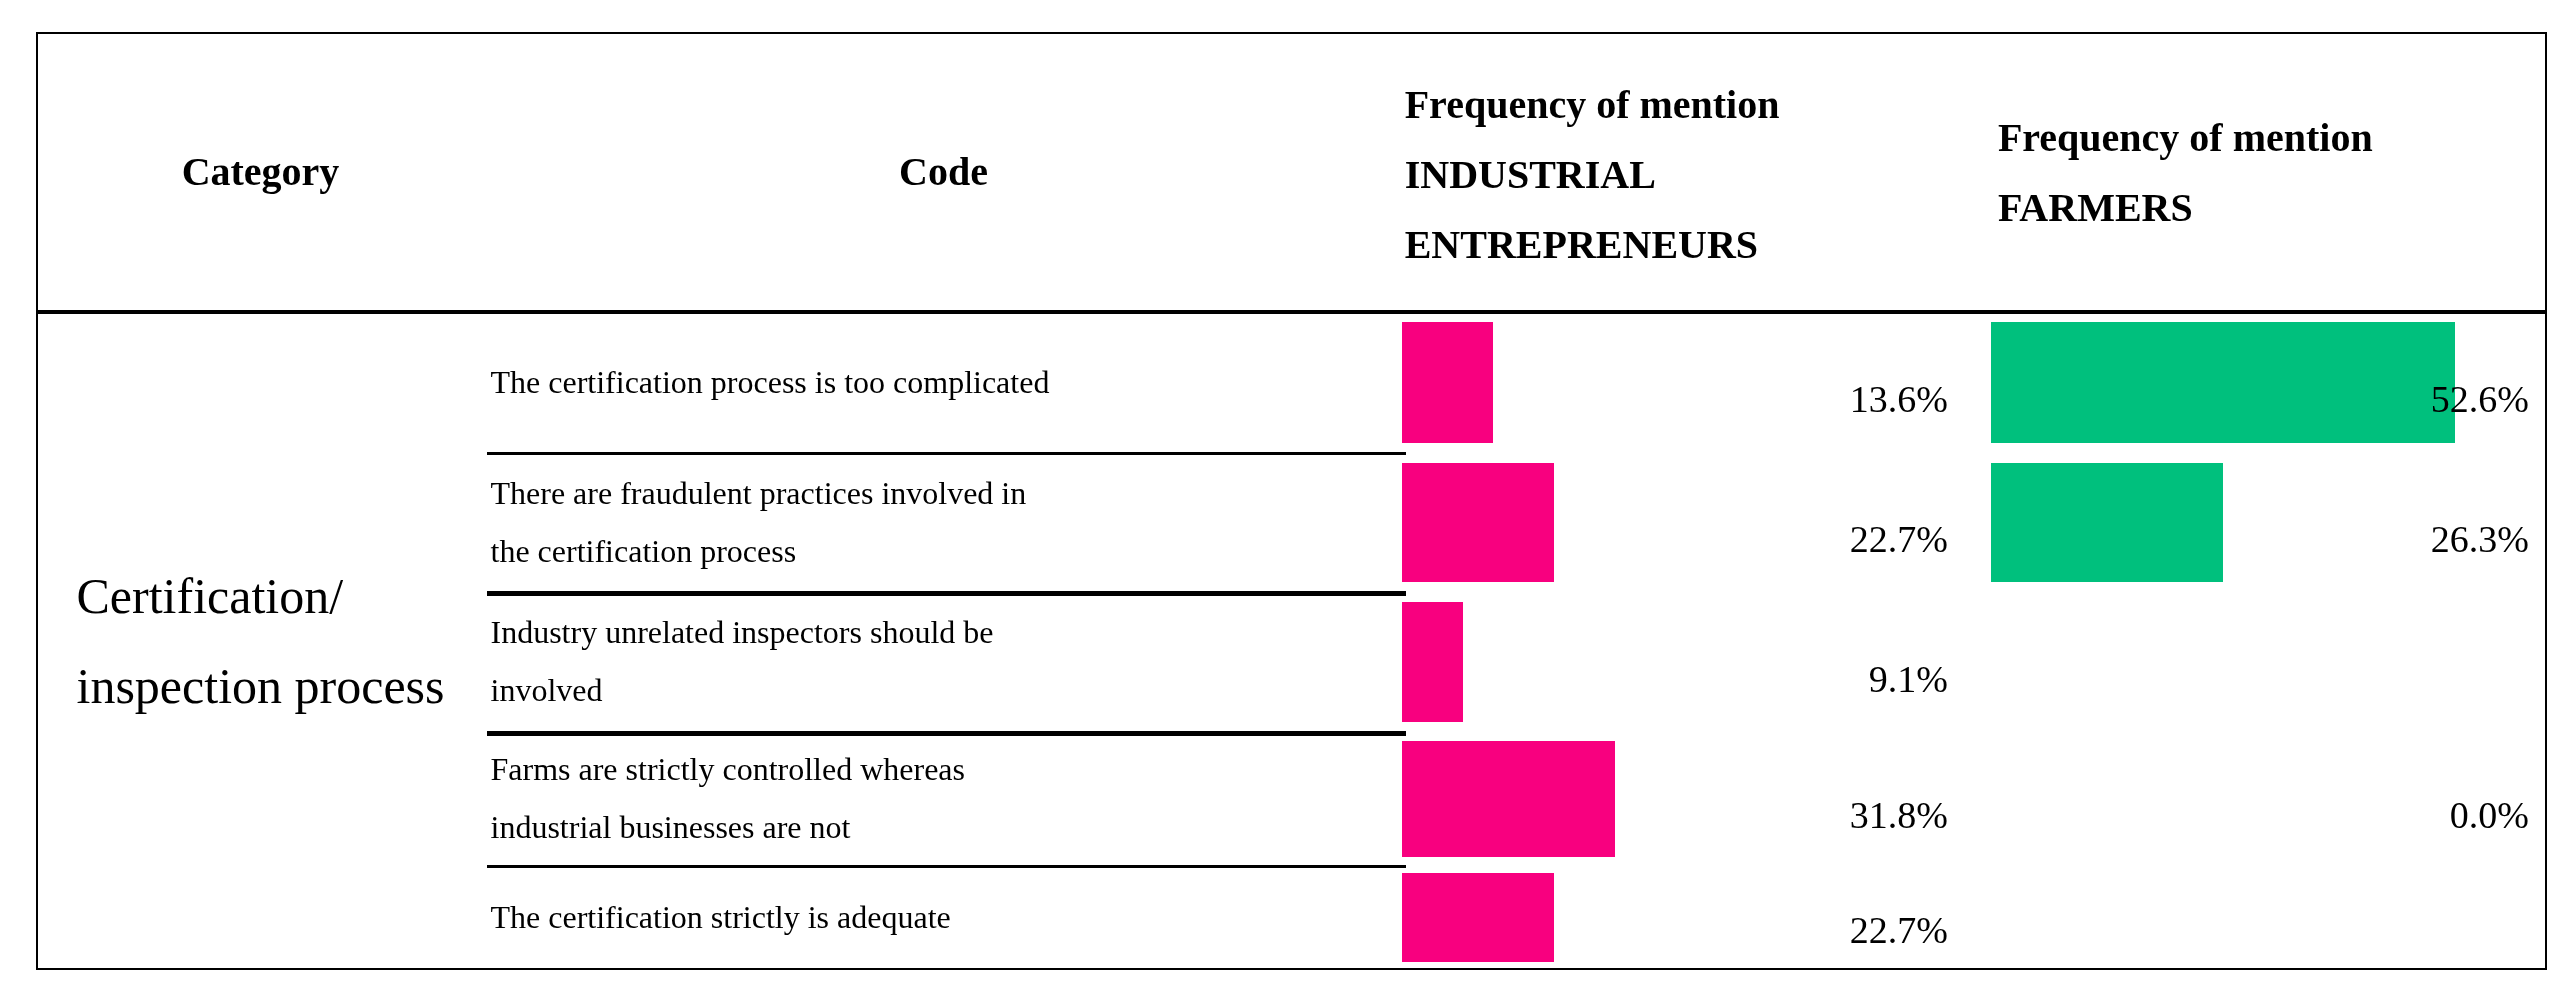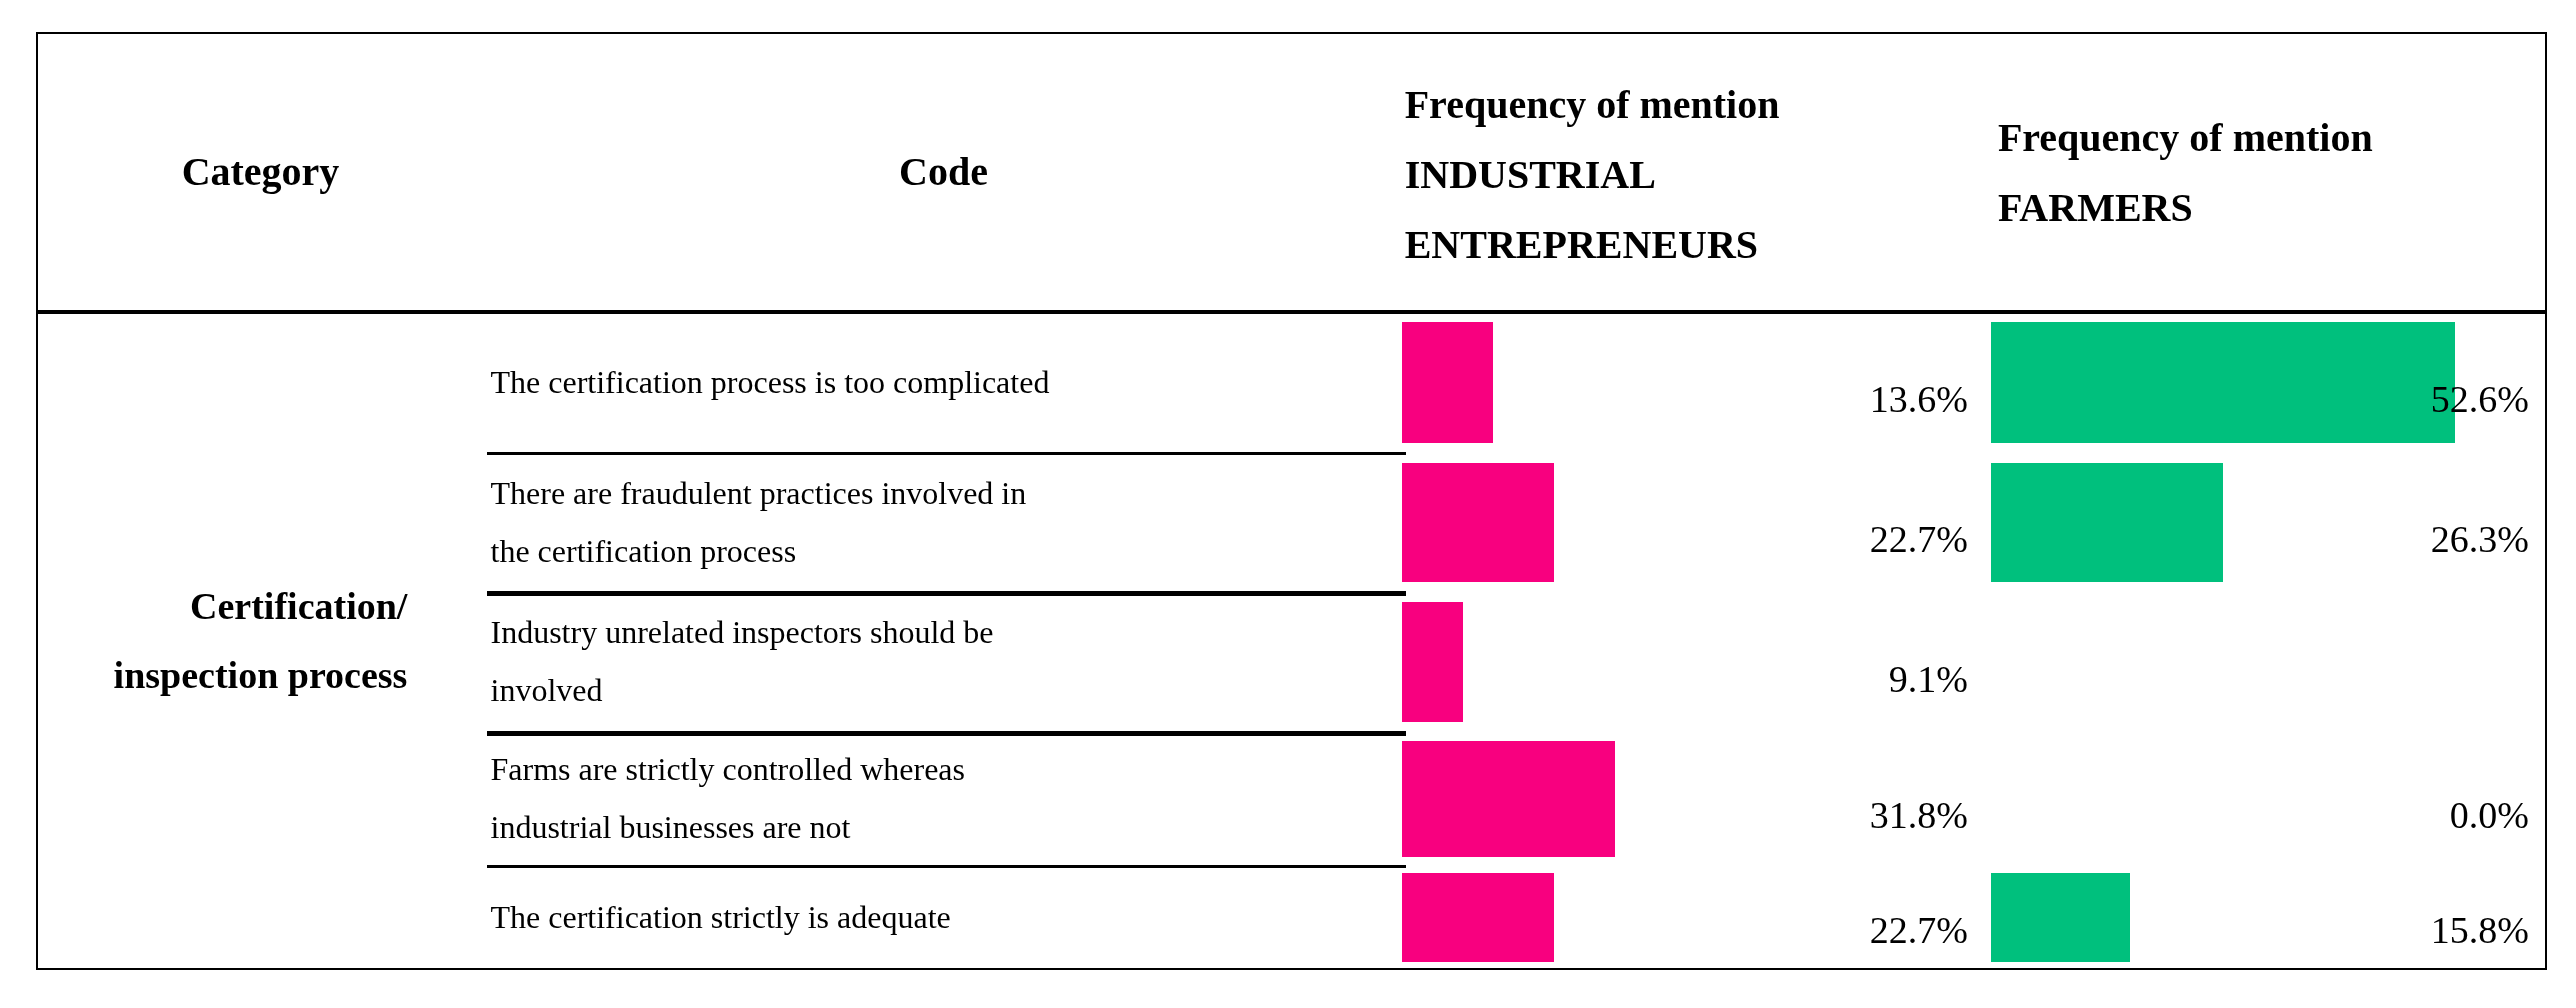--- a/index.html
+++ b/index.html
@@ -32,39 +32,39 @@
     white-space: pre-line; text-align: left;
   }
   .h-farm {
     display: flex; flex-direction: column; justify-content: flex-end;
     padding-left: 6.9px; padding-bottom: 69px;
     white-space: pre-line; text-align: left;
   }
   .cat-cell {
     grid-column: 1; grid-row: 2 / 7;
     display: flex; align-items: center; justify-content: center;
-    text-align: right; white-space: pre-line;
-    font-size: 38px; line-height: 1.8; font-weight: bold;
+    text-align: left; white-space: pre-line;
+    font-size: 50px; line-height: 1.8;
   }
   .code-cell {
     display: flex; align-items: center;
     padding-left: 5.5px; padding-right: 13.7px;
     white-space: pre-line;
     font-size: 32px; line-height: 1.8;
   }
   .bar-cell { position: relative; }
   .bar {
     position: absolute; left: 0; top: 7%; height: 86%;
     z-index: 1;
   }
   .val {
     position: absolute; top: 62%; transform: translateY(-50%);
     font-size: 38px; z-index: 2; white-space: nowrap;
   }
-  .val-ind { right: 23px; }
+  .val-ind { right: 43px; }
   .val-farm { right: 19px; }
   .sep { position: absolute; background: #000; z-index: 3; }
   .sep-header { left: 0; width: 100%; top: 278px; height: 4.1px; }
   .sep-code { left: 451px; width: 919px; }
   .sep-1 { top: 420px; height: 2.7px; }
   .sep-2 { top: 559px; height: 4.8px; }
   .sep-3 { top: 699px; height: 4.8px; }
   .sep-4 { top: 833px; height: 3.4px; }
   .outer-border {
     position: absolute; inset: 0;
@@ -126,24 +126,20 @@
     <div class="bar-cell" style="grid-column:4; grid-row:5;">
       <div class="bar" style="width: 0px; background: rgb(0, 192, 125);"></div>
       <span class="val val-farm">0.0%</span>
     </div>
 
     <div class="code-cell" style="grid-column:2; grid-row:6;">The certification strictly is adequate</div>
     <div class="bar-cell" style="grid-column:3; grid-row:6;">
       <div class="bar" style="width: 152px; background: rgb(248, 0, 127);"></div>
       <span class="val val-ind">22.7%</span>
     </div>
-    <div class="bar-cell" style="grid-column:4; grid-row:6;">
-      <div class="bar" style="width: 139px; background: rgb(0, 192, 125);"></div>
-      <span class="val val-farm">15.8%</span>
-    </div>
   </div>
 
   <div class="sep sep-header"></div>
   <div class="sep sep-code sep-1"></div>
   <div class="sep sep-code sep-2"></div>
   <div class="sep sep-code sep-3"></div>
   <div class="sep sep-code sep-4"></div>
 
   <div class="outer-border"></div>
 </div>

